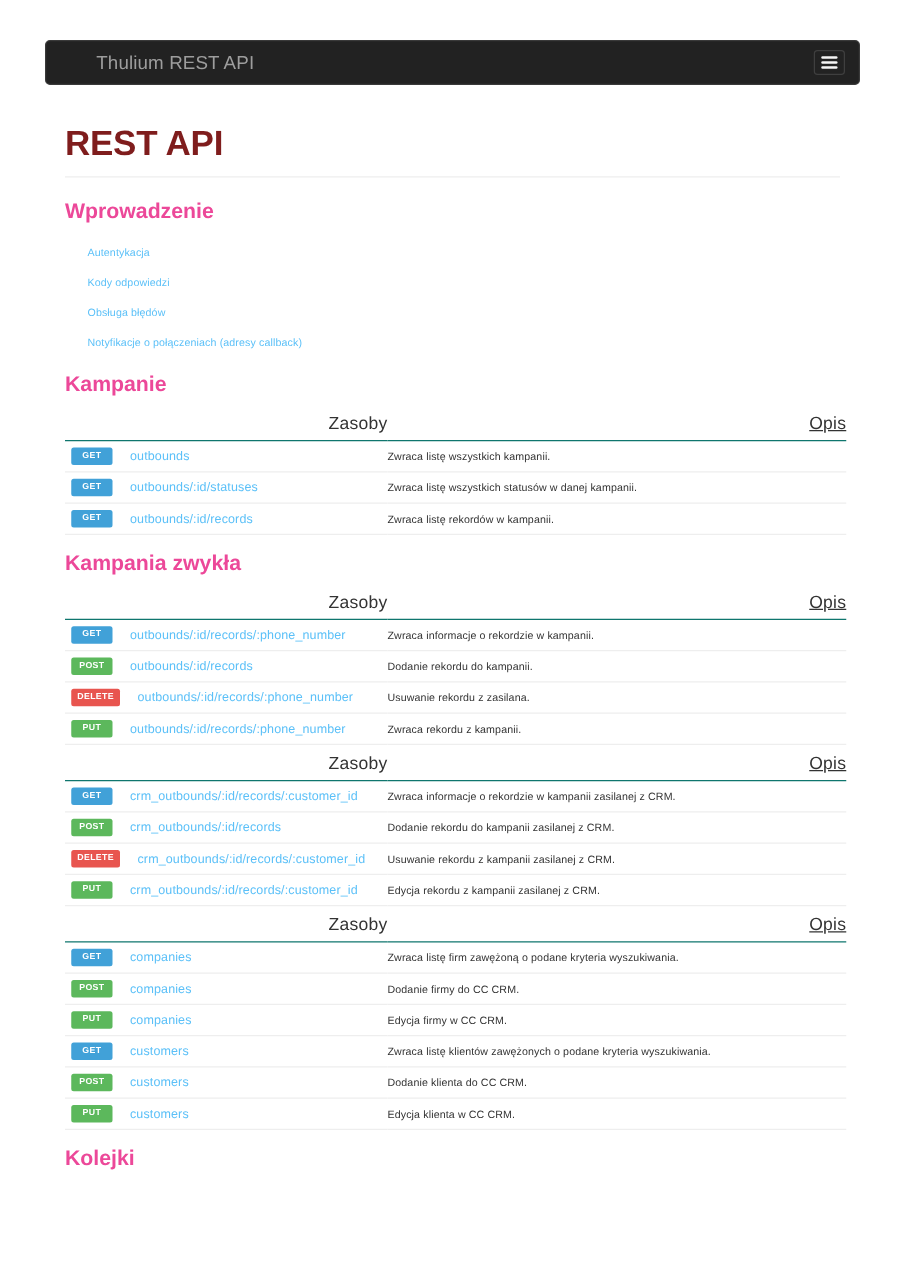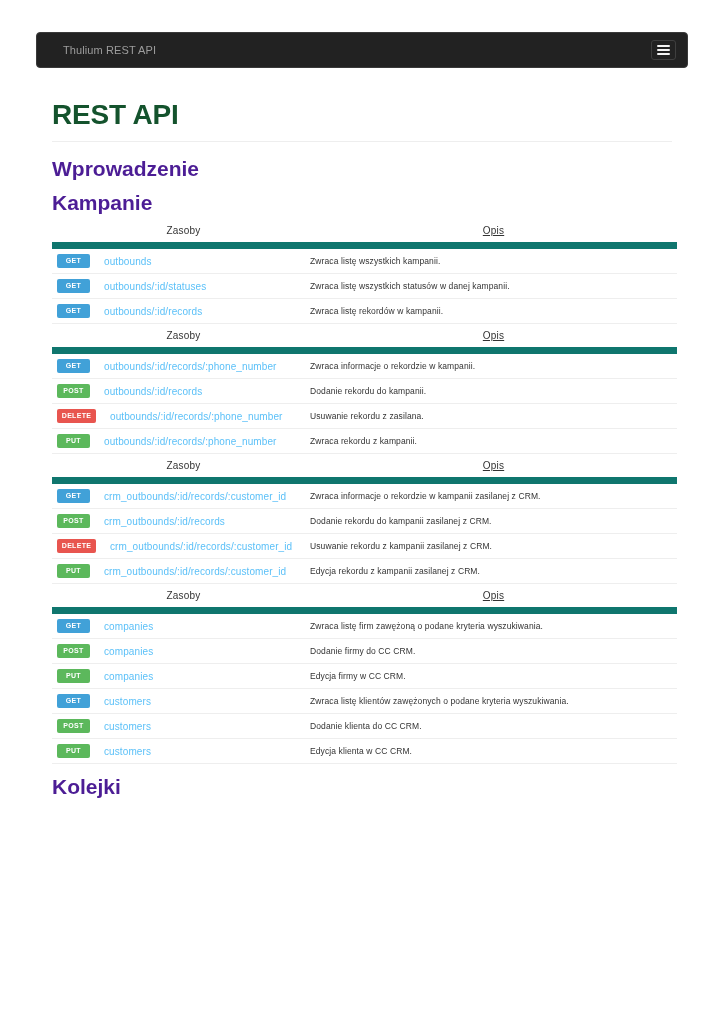--- a/index.html
+++ b/index.html
@@ -26,24 +26,25 @@
     background: #222222;
     border: 1px solid #3a3a3a;
     border-radius: 4px;
     box-sizing: border-box;
     display: flex;
     align-items: center;
     justify-content: space-between;
   }
   .navbar-brand {
     color: #9d9d9d;
-    font-size: 11px;
+    font-size: 15px;
     padding-left: 26px;
     letter-spacing: 0.1px;
     white-space: nowrap;
+    margin-left: 14px;
   }
   .navbar-toggle {
     width: 25px;
     height: 20px;
     margin-right: 11px;
     border: 1px solid #3f3f3f;
     border-radius: 3px;
     box-sizing: border-box;
     display: flex;
     flex-direction: column;
@@ -64,36 +65,36 @@
   .container {
     position: absolute;
     left: 52px;
     top: 98px;
     width: 620px;
   }
 
   h1.page-title {
     font-size: 28px;
     font-weight: bold;
-    color: #14532d;
+    color: #7f1d1d;
     margin: 0 0 9px 0;
     line-height: 34px;
     letter-spacing: -0.2px;
   }
   .title-rule {
     border: none;
     border-top: 1px solid #eeeeee;
     margin: 0 0 16px 0;
     width: 620px;
   }
 
   h2.section-title {
-    font-size: 21px;
+    font-size: 17px;
     font-weight: bold;
-    color: #4c1d95;
+    color: #ec4899;
     margin: 0 0 9px 0;
     line-height: 22px;
   }
   h2.section-title.spaced {
     margin-top: 12px;
   }
 
   
   .intro-links {
     list-style: none;
@@ -114,26 +115,26 @@
   }
 
   
   table.api-table {
     width: 620px;
     border-collapse: collapse;
     margin: 0 0 4px 0;
     table-layout: fixed;
   }
   table.api-table th {
-    text-align: center;
-    font-size: 10px;
+    text-align: right;
+    font-size: 14px;
     font-weight: normal;
     color: #333333;
     padding: 2px 0 6px 0;
-    border-bottom: 7px solid #0f766e;
+    border-bottom: 1px solid #0f766e;
     letter-spacing: 0.2px;
   }
   table.api-table th.col-res { width: 253px; padding-left: 5px; }
   table.api-table th.col-desc { width: 367px; text-decoration: underline; }
 
   table.api-table td {
     padding: 5px 0;
     border-bottom: 1px solid #eeeeee;
     vertical-align: middle;
     font-size: 8.5px;
@@ -180,20 +181,26 @@
     <span class="bar"></span>
   </div>
 </div>
 
 <div class="container">
 
   <h1 class="page-title">REST API</h1>
   <hr class="title-rule">
 
   <h2 class="section-title">Wprowadzenie</h2>
+  <ul class="intro-links" id="intro-list">
+      <li><a href="#">Autentykacja</a></li>
+      <li><a href="#">Kody odpowiedzi</a></li>
+      <li><a href="#">Obsługa błędów</a></li>
+      <li><a href="#">Notyfikacje o połączeniach (adresy callback)</a></li>
+    </ul>
 
   <div id="sections-root">
       <h2 class="section-title spaced">Kampanie</h2>
       <table class="api-table">
         <thead>
           <tr>
             <th class="col-res">Zasoby</th>
             <th class="col-desc">Opis</th>
           </tr>
         </thead>
@@ -205,20 +212,21 @@
           <tr>
             <td class="cell-res"><span class="badge badge-get">GET</span><a class="endpoint" href="#">outbounds/:id/statuses</a></td>
             <td class="desc">Zwraca listę wszystkich statusów w danej kampanii.</td>
           </tr>
           <tr>
             <td class="cell-res"><span class="badge badge-get">GET</span><a class="endpoint" href="#">outbounds/:id/records</a></td>
             <td class="desc">Zwraca listę rekordów w kampanii.</td>
           </tr>
         </tbody>
       </table>
+      <h2 class="section-title spaced">Kampania zwykła</h2>
       <table class="api-table">
         <thead>
           <tr>
             <th class="col-res">Zasoby</th>
             <th class="col-desc">Opis</th>
           </tr>
         </thead>
         <tbody>
           <tr>
             <td class="cell-res"><span class="badge badge-get">GET</span><a class="endpoint" href="#">outbounds/:id/records/:phone_number</a></td>

